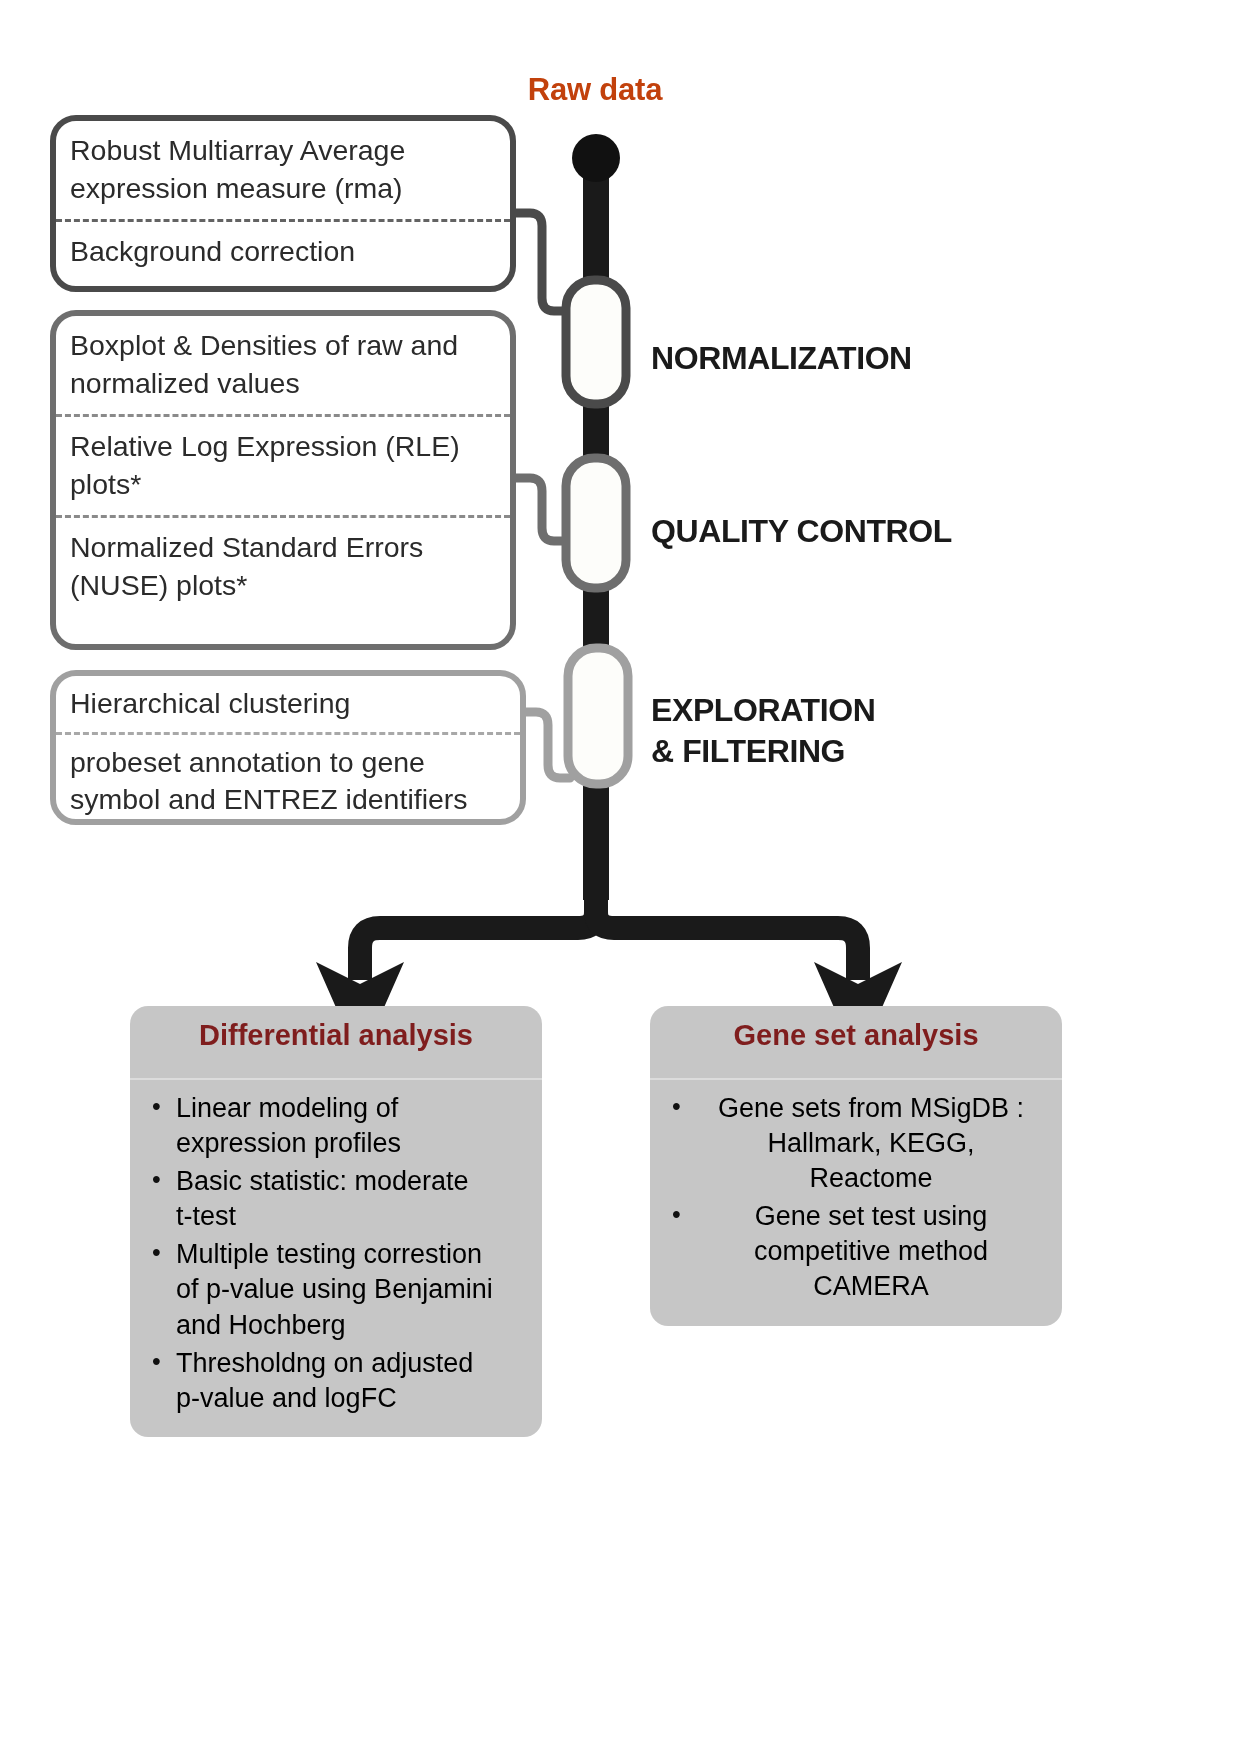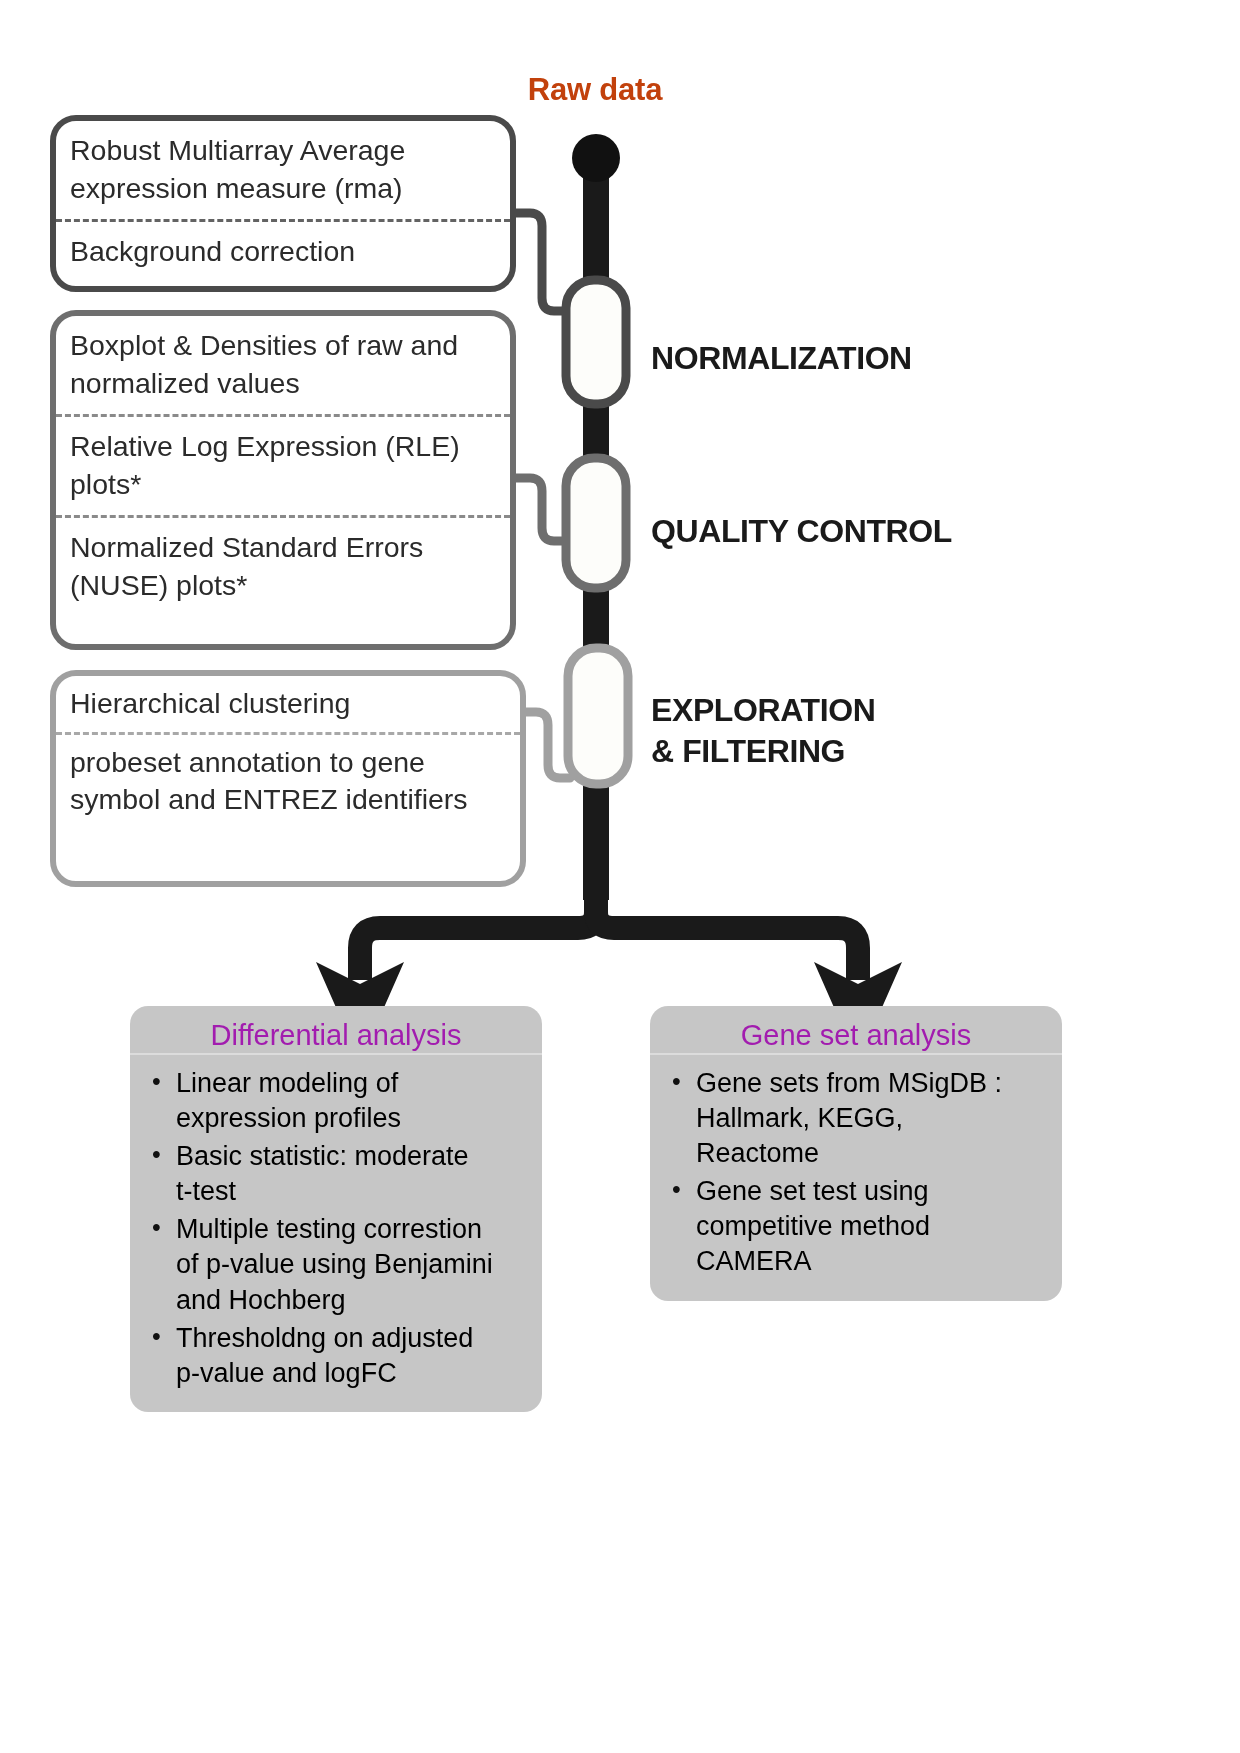--- a/index.html
+++ b/index.html
@@ -84,21 +84,21 @@
     height: 340px;
     border-width: 6px;
     border-color: #6e6e6e;
   }
   #stage-box-qc .stage-row + .stage-row { border-top-color: #8a8a8a; }
 
   #stage-box-exploration {
     left: 50px;
     top: 670px;
     width: 476px;
-    height: 217px;
+    height: 155px;
     border-width: 6px;
     border-color: #a0a0a0;
   }
   #stage-box-exploration .stage-row + .stage-row { border-top-color: #a8a8a8; }
   #stage-box-exploration .stage-row { padding-top: 9px; padding-bottom: 9px; }
 
   
   .stage-label {
     position: absolute;
     font-size: 32px;
@@ -115,24 +115,25 @@
   
   .analysis-panel {
     position: absolute;
     background: #c6c6c6;
     border-radius: 18px;
     box-sizing: border-box;
     overflow: hidden;
   }
   .analysis-title {
     font-size: 29px;
-    color: #a21caf;
+    color: #7f1d1d;
     text-align: center;
-    padding: 13px 10px 1px 10px;
+    padding: 13px 10px 26px 10px;
     border-bottom: 2px solid #dcdcdc;
+    font-weight: bold;
   }
   .analysis-list {
     margin: 0;
     padding: 11px 16px 18px 16px;
     list-style: none;
   }
   .analysis-list li {
     position: relative;
     font-size: 27px;
     line-height: 1.30;
@@ -153,21 +154,21 @@
   #panel-differential {
     left: 130px;
     top: 1006px;
     width: 412px;
   }
   #panel-geneset {
     left: 650px;
     top: 1006px;
     width: 412px;
   }
-  #panel-geneset .analysis-list li { white-space: pre-line; }
+  #panel-geneset .analysis-list li { white-space: pre-line; text-align: center; }
 </style>
 </head>
 <body>
 
 <div id="canvas">
 
   <svg id="spine-layer" viewBox="0 0 1240 1753" width="1240" height="1753" xmlns="http://www.w3.org/2000/svg">
 
     <path d="M 596 160 L 596 900" stroke="#1a1a1a" stroke-width="26" fill="none" stroke-linecap="butt"></path>
 

